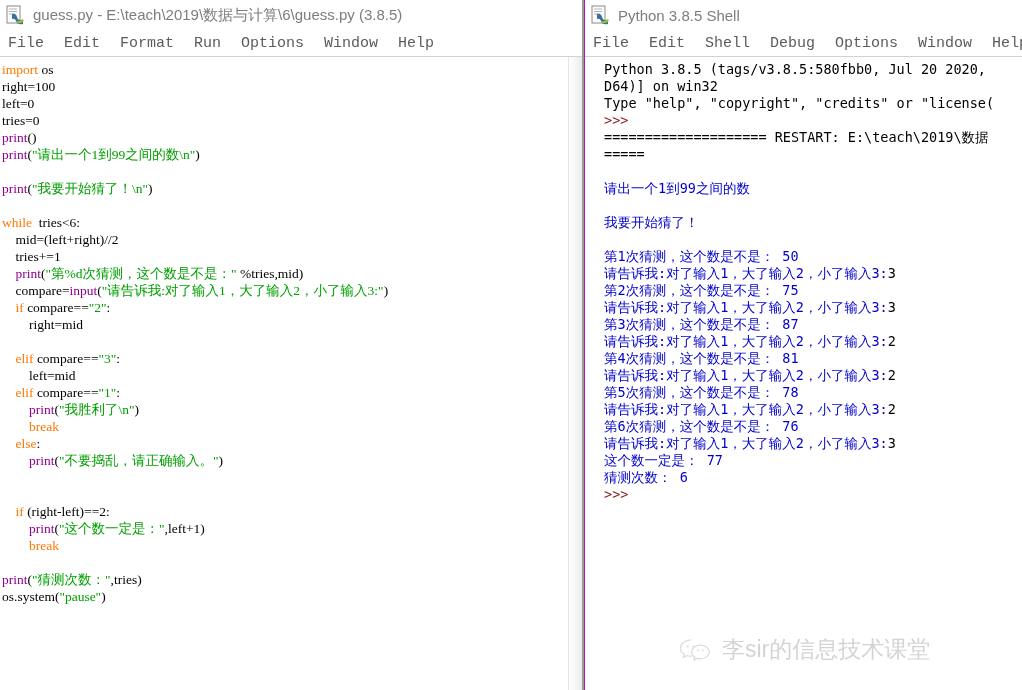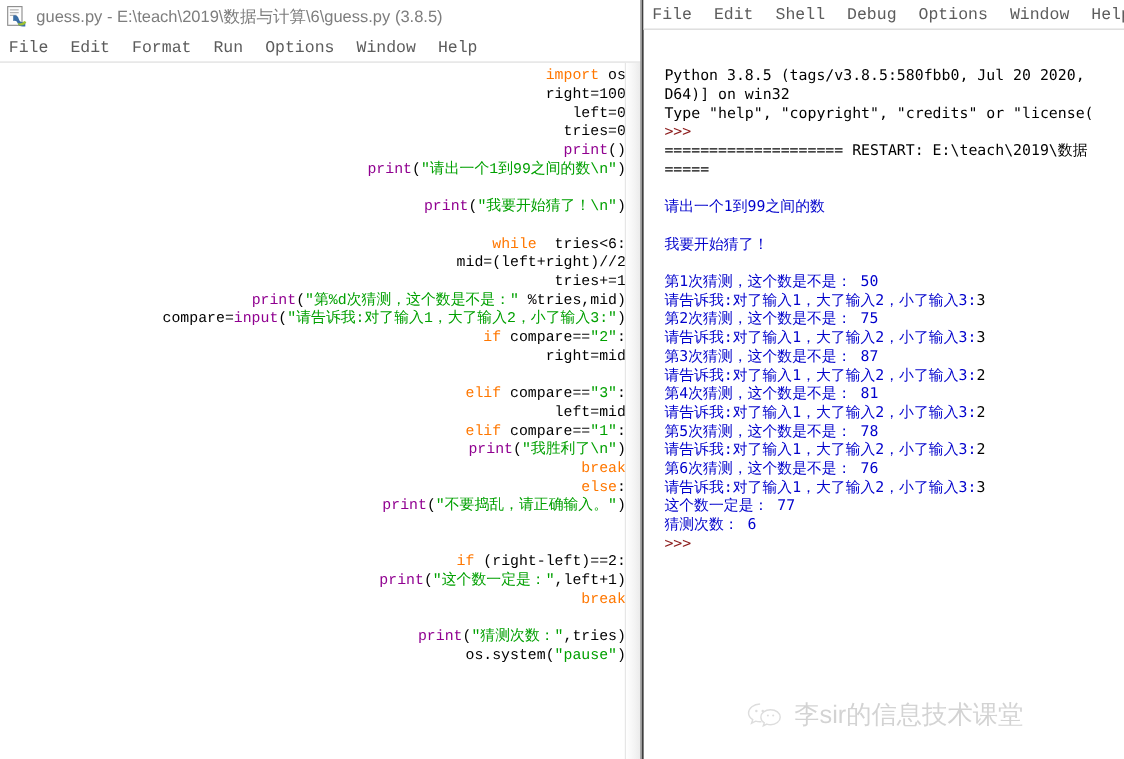--- a/index.html
+++ b/index.html
@@ -2,21 +2,21 @@
 <html><head>
 <meta charset="utf-8">
 <style>
   html, body {
     margin: 0; padding: 0;
     width: 1022px; height: 690px;
     background: #ffffff;
     font-family: "Liberation Sans", sans-serif;
     overflow: hidden;
   }
-  #root { position: relative; width: 1022px; height: 690px; background: #000000; }
+  #root { position: relative; width: 1022px; height: 690px; background: #a21caf; }
 
   
   .window { position: absolute; top: 0; background: #ffffff; }
   .titlebar {
     height: 30px; display: flex; align-items: center;
     padding-left: 6px; background: #ffffff;
   }
   .title-icon { width: 20px; height: 20px; margin-right: 7px; flex: 0 0 auto; position: relative; }
   .title-text {
     font-size: 15px; color: #7d7d7d; white-space: nowrap;
@@ -35,23 +35,23 @@
 
   
   #editor-window { left: 0; width: 583px; height: 690px; }
   #editor-body {
     position: absolute; top: 57px; left: 0; width: 583px; height: 633px;
     background: #ffffff; overflow: hidden;
   }
   #code-area {
     position: absolute; top: 0; left: 0; right: 14px; bottom: 0;
     padding: 4px 0 0 2px;
-    font-family: Liberation Mono, monospace;
+    font-family: Liberation Serif, serif;
     font-size: 13.5px; line-height: 17px;
-    white-space: pre; overflow: hidden; text-align: right;
+    white-space: pre; overflow: hidden;
   }
   .cl { display: block; height: 17px; white-space: pre; }
   .kw  { color: #ff7700; }
   .bi  { color: #900090; }
   .str { color: #00a000; }
   .tx  { color: #000000; }
 
   
   #editor-scroll {
     position: absolute; top: 0; right: 0; width: 14px; bottom: 0;
@@ -128,20 +128,33 @@
     <div id="editor-body">
       <div id="code-area"><div class="cl"><span class="kw">import</span><span class="tx"> os</span></div><div class="cl"><span class="tx">right=100</span></div><div class="cl"><span class="tx">left=0</span></div><div class="cl"><span class="tx">tries=0</span></div><div class="cl"><span class="bi">print</span><span class="tx">()</span></div><div class="cl"><span class="bi">print</span><span class="tx">(</span><span class="str">"请出一个1到99之间的数\n"</span><span class="tx">)</span></div><div class="cl">&nbsp;</div><div class="cl"><span class="bi">print</span><span class="tx">(</span><span class="str">"我要开始猜了！\n"</span><span class="tx">)</span></div><div class="cl">&nbsp;</div><div class="cl"><span class="kw">while</span><span class="tx">  tries&lt;6:</span></div><div class="cl"><span class="tx">    mid=(left+right)//2</span></div><div class="cl"><span class="tx">    tries+=1</span></div><div class="cl"><span class="tx">    </span><span class="bi">print</span><span class="tx">(</span><span class="str">"第%d次猜测，这个数是不是："</span><span class="tx"> %tries,mid)</span></div><div class="cl"><span class="tx">    compare=</span><span class="bi">input</span><span class="tx">(</span><span class="str">"请告诉我:对了输入1，大了输入2，小了输入3:"</span><span class="tx">)</span></div><div class="cl"><span class="tx">    </span><span class="kw">if</span><span class="tx"> compare==</span><span class="str">"2"</span><span class="tx">:</span></div><div class="cl"><span class="tx">        right=mid</span></div><div class="cl">&nbsp;</div><div class="cl"><span class="tx">    </span><span class="kw">elif</span><span class="tx"> compare==</span><span class="str">"3"</span><span class="tx">:</span></div><div class="cl"><span class="tx">        left=mid</span></div><div class="cl"><span class="tx">    </span><span class="kw">elif</span><span class="tx"> compare==</span><span class="str">"1"</span><span class="tx">:</span></div><div class="cl"><span class="tx">        </span><span class="bi">print</span><span class="tx">(</span><span class="str">"我胜利了\n"</span><span class="tx">)</span></div><div class="cl"><span class="tx">        </span><span class="kw">break</span></div><div class="cl"><span class="tx">    </span><span class="kw">else</span><span class="tx">:</span></div><div class="cl"><span class="tx">        </span><span class="bi">print</span><span class="tx">(</span><span class="str">"不要捣乱，请正确输入。"</span><span class="tx">)</span></div><div class="cl">&nbsp;</div><div class="cl">&nbsp;</div><div class="cl"><span class="tx">    </span><span class="kw">if</span><span class="tx"> (right-left)==2:</span></div><div class="cl"><span class="tx">        </span><span class="bi">print</span><span class="tx">(</span><span class="str">"这个数一定是："</span><span class="tx">,left+1)</span></div><div class="cl"><span class="tx">        </span><span class="kw">break</span></div><div class="cl">&nbsp;</div><div class="cl"><span class="bi">print</span><span class="tx">(</span><span class="str">"猜测次数："</span><span class="tx">,tries)</span></div><div class="cl"><span class="tx">os.system(</span><span class="str">"pause"</span><span class="tx">)</span></div></div>
       <div id="editor-scroll"></div>
     </div>
   </div>
 
   <div id="divider"></div>
 
   <div class="window" id="shell-window">
 
+    <div class="titlebar">
+      <span class="title-icon">
+        <svg width="20" height="20" viewBox="0 0 20 20">
+          <rect x="1" y="1" width="13" height="17" fill="#fdfdfd" stroke="#8a8a8a" stroke-width="1"></rect>
+          <line x1="3" y1="4" x2="11" y2="4" stroke="#b4b4b4" stroke-width="1"></line>
+          <line x1="3" y1="6.5" x2="11" y2="6.5" stroke="#b4b4b4" stroke-width="1"></line>
+          <line x1="3" y1="9" x2="9" y2="9" stroke="#b4b4b4" stroke-width="1"></line>
+          <path d="M6 9 q4 -1 5 3 q1 4 6 3 l0 4 q-6 1 -7 -3 q-1 -3 -4 -2 z" fill="#3a6ea5"></path>
+          <path d="M10 16 q4 1 6 -2 l2 1 q-2 4 -7 3 z" fill="#9bbf33"></path>
+        </svg>
+      </span>
+      <span class="title-text">Python 3.8.5 Shell</span>
+    </div>
 
     <div class="menubar" id="shell-menubar">
         <span class="menu-item">File</span>
         <span class="menu-item">Edit</span>
         <span class="menu-item">Shell</span>
         <span class="menu-item">Debug</span>
         <span class="menu-item">Options</span>
         <span class="menu-item">Window</span>
         <span class="menu-item">Help</span>
       </div>

